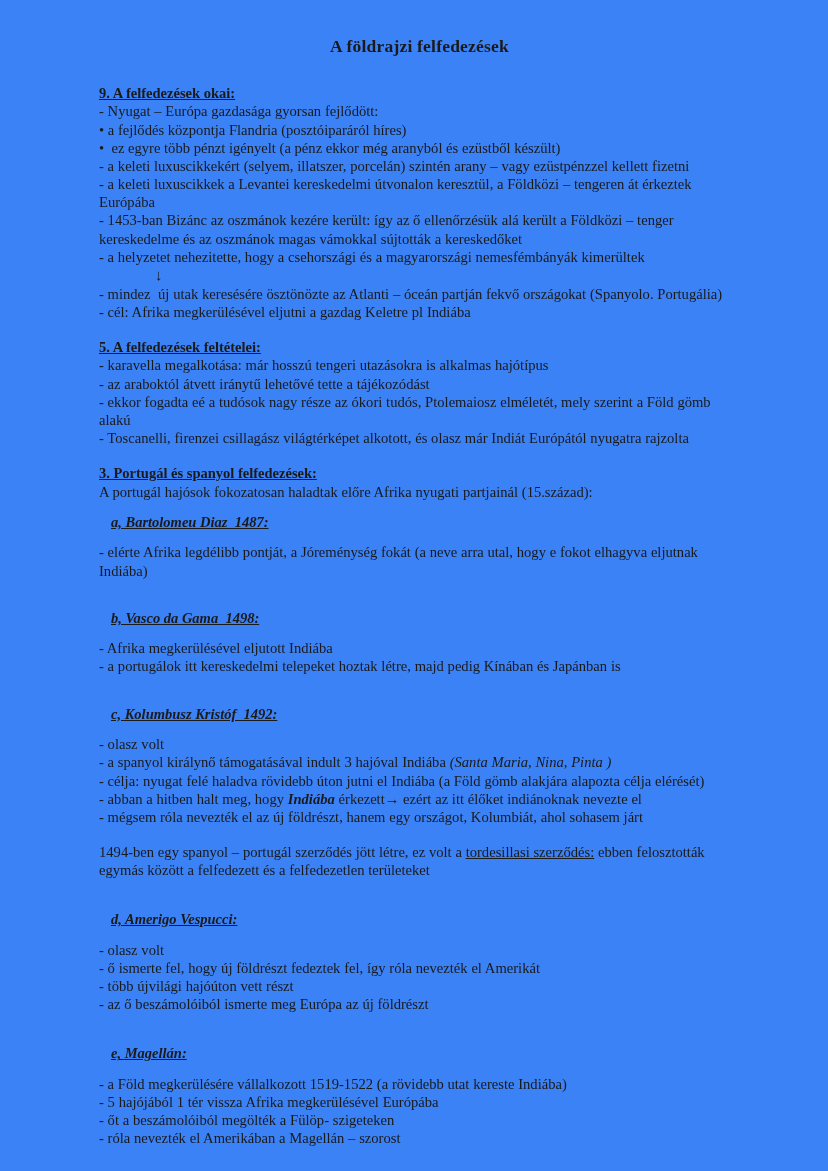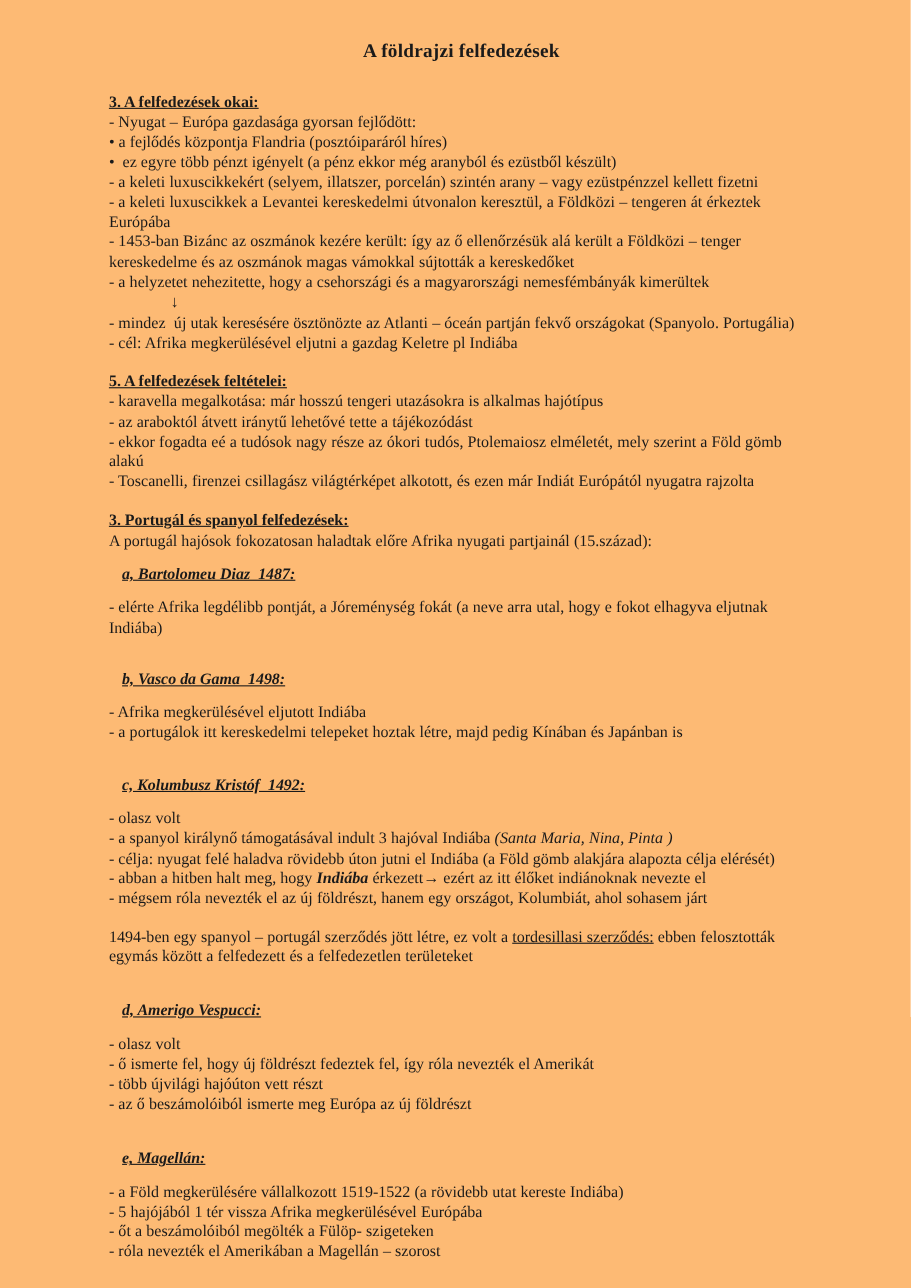--- a/index.html
+++ b/index.html
@@ -13,21 +13,21 @@
     font-family: "Liberation Serif", "DejaVu Serif", serif;
     color: #1a1a1a;
     overflow: hidden;
   }
   #page {
     position: relative;
     width: 828px;
     height: 1171px;
     box-sizing: border-box;
     padding: 36px 88px 0 99px;
-    background: #fdba74;
+    background: #3b82f6;
   }
   .doc-title {
     text-align: center;
     font-size: 17.5px;
     font-weight: bold;
     letter-spacing: 0.2px;
     margin: 0 0 26px 0;
     line-height: 1.25;
   }
   .section {
@@ -80,41 +80,41 @@
   span.ul { text-decoration: underline; }
 </style>
 </head>
 <body>
 
 <div id="page">
 
   <h1 class="doc-title">A földrajzi felfedezések</h1>
 
   <div class="section">
-    <div class="sec-heading">3. A felfedezések okai:</div>
+    <div class="sec-heading">9. A felfedezések okai:</div>
     <div class="line">- Nyugat – Európa gazdasága gyorsan fejlődött:</div>
     <div class="bullet">• a fejlődés központja Flandria (posztóiparáról híres)</div>
     <div class="bullet">•  ez egyre több pénzt igényelt (a pénz ekkor még aranyból és ezüstből készült)</div>
     <div class="line">- a keleti luxuscikkekért (selyem, illatszer, porcelán) szintén arany – vagy ezüstpénzzel kellett fizetni</div>
     <div class="line">- a keleti luxuscikkek a Levantei kereskedelmi útvonalon keresztül, a Földközi – tengeren át érkeztek Európába</div>
     <div class="line">- 1453-ban Bizánc az oszmánok kezére került: így az ő ellenőrzésük alá került a Földközi – tenger kereskedelme és az oszmánok magas vámokkal sújtották a kereskedőket</div>
     <div class="line">- a helyzetet nehezitette, hogy a csehországi és a magyarországi nemesfémbányák kimerültek</div>
     <div class="arrow-line">↓</div>
     <div class="line">- mindez  új utak keresésére ösztönözte az Atlanti – óceán partján fekvő országokat (Spanyolo. Portugália)</div>
     <div class="line">- cél: Afrika megkerülésével eljutni a gazdag Keletre pl Indiába</div>
   </div>
 
   <div class="gap"></div>
 
   <div class="section">
     <div class="sec-heading">5. A felfedezések feltételei:</div>
     <div class="line">- karavella megalkotása: már hosszú tengeri utazásokra is alkalmas hajótípus</div>
     <div class="line">- az araboktól átvett iránytű lehetővé tette a tájékozódást</div>
     <div class="line">- ekkor fogadta eé a tudósok nagy része az ókori tudós, Ptolemaiosz elméletét, mely szerint a Föld gömb alakú</div>
-    <div class="line">- Toscanelli, firenzei csillagász világtérképet alkotott, és ezen már Indiát Európától nyugatra rajzolta</div>
+    <div class="line">- Toscanelli, firenzei csillagász világtérképet alkotott, és olasz már Indiát Európától nyugatra rajzolta</div>
   </div>
 
   <div class="gap"></div>
 
   <div class="section">
     <div class="sec-heading">3. Portugál és spanyol felfedezések:</div>
     <div class="line">A portugál hajósok fokozatosan haladtak előre Afrika nyugati partjainál (15.század):</div>
 
     <div class="sub-heading">a, Bartolomeu Diaz  1487:</div>
     <div class="line">- elérte Afrika legdélibb pontját, a Jóreménység fokát (a neve arra utal, hogy e fokot elhagyva eljutnak Indiába)</div>

